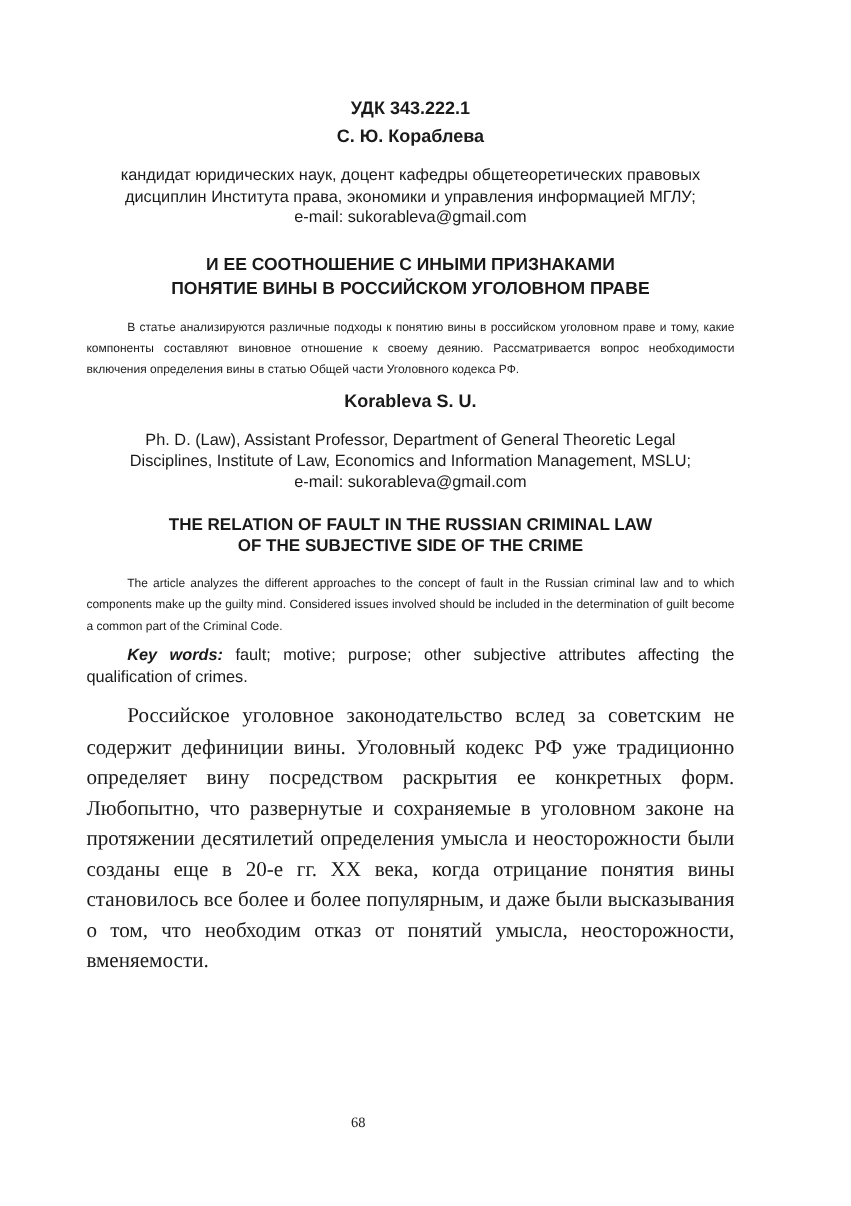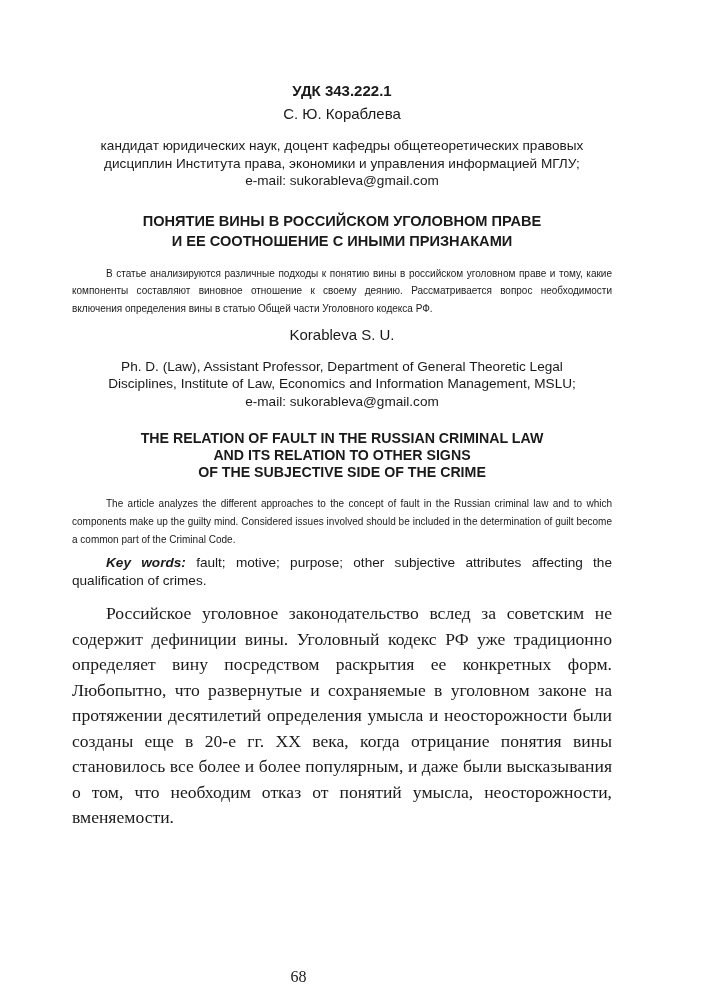--- a/index.html
+++ b/index.html
@@ -1,60 +1,59 @@
 <!DOCTYPE html>
 <html><head>
   <meta charset="utf-8">
   <style>
     html, body { margin: 0; padding: 0; background: #ffffff; }
     body { width: 709px; height: 1005px; position: relative; overflow: hidden; color: #1a1a1a; }
     .page { position: absolute; left: 72px; top: 82px; width: 540px; }
     .sans { font-family: "Liberation Sans", sans-serif; text-align: center; }
     .serif { font-family: "Liberation Serif", serif; }
     .udk { font-size: 15px; font-weight: bold; line-height: 18px; margin: 0 0 5px 0; }
-    .author { font-size: 15px; font-weight: normal; line-height: 18px; margin: 0 0 3px 0; }
+    .author { font-size: 15px; font-weight: bold; line-height: 18px; margin: 0 0 3px 0; }
     .affil { font-size: 13.6px; line-height: 17.6px; margin: 14px; }
     .title { font-size: 14.6px; font-weight: bold; text-align: center; line-height: 20px; margin: 21px 0 14px 0; }
     .title div { white-space: nowrap; }
     .abstract { font-size: 10px; line-height: 17.6px; text-align: justify; margin: 0; text-indent: 34px; }
     .kw { font-size: 13.6px; line-height: 17.6px; text-align: justify; margin: 6px 0 0 0; text-indent: 34px; }
     .kw b { font-style: italic; }
     .en-author { margin-top: 8px; }
     .en-title { font-size: 14.2px; line-height: 17px; margin: 20px 0 14px 0; }
     .body-text { font-size: 17.6px; line-height: 25.5px; text-align: justify; margin: 12px 0 0 0; text-indent: 34px; }
-    .page-num { position: absolute; left: 0; width: 597px; top: 928px; text-align: center; font-size: 16px; margin-top: 40px; }
+    .page-num { position: absolute; left: 0; width: 597px; top: 928px; text-align: center; font-size: 12px; }
   </style>
 </head>
 <body>
 
 <div class="page">
   <div class="udk sans">УДК 343.222.1</div>
 
   <div class="author sans">С. Ю. Кораблева</div>
   <p class="affil sans">
     <span>кандидат юридических наук, доцент кафедры общетеоретических правовых дисциплин Института права, экономики и управления информацией МГЛУ;</span><br>
     <span>e-mail: sukorableva@gmail.com</span>
   </p>
 
   <div class="title sans">
+    <div>И ЕЕ СООТНОШЕНИЕ С ИНЫМИ ПРИЗНАКАМИ</div>
     <div>ПОНЯТИЕ ВИНЫ В РОССИЙСКОМ УГОЛОВНОМ ПРАВЕ</div>
-    <div>И ЕЕ СООТНОШЕНИЕ С ИНЫМИ ПРИЗНАКАМИ</div>
   </div>
 
   <p class="abstract sans">В статье анализируются различные подходы к понятию вины в российском уголовном праве и тому, какие компоненты составляют виновное отношение к своему деянию. Рассматривается вопрос необходимости включения определения вины в статью Общей части Уголовного кодекса РФ.</p>
 
   <div class="author sans en-author">Korableva S. U.</div>
   <p class="affil sans">
     <span>Ph. D. (Law), Assistant Professor, Department of General Theoretic Legal Disciplines, Institute of Law, Economics and Information Management, MSLU;</span><br>
     <span>e-mail: sukorableva@gmail.com</span>
   </p>
 
   <div class="title en-title sans">
     <div>THE RELATION OF FAULT IN THE RUSSIAN CRIMINAL LAW</div>
-    <div>AND ITS RELATION TO OTHER SIGNS</div>
     <div>OF THE SUBJECTIVE SIDE OF THE CRIME</div>
   </div>
 
   <p class="abstract sans">The article analyzes the different approaches to the concept of fault in the Russian criminal law and to which components make up the guilty mind. Considered issues involved should be included in the determination of guilt become a common part of the Criminal Code.</p>
   <p class="kw sans"><b>Key words:</b><span> fault; motive; purpose; other subjective attributes affecting the qualification of crimes.</span></p>
 
   <p class="body-text serif">Российское уголовное законодательство вслед за советским не содержит дефиниции вины. Уголовный кодекс РФ уже традиционно определяет вину посредством раскрытия ее конкретных форм. Любопытно, что развернутые и сохраняемые в уголовном законе на протяжении десятилетий определения умысла и неосторожности были созданы еще в 20-е гг. XX века, когда отрицание понятия вины становилось все более и более популярным, и даже были высказывания о том, что необходим отказ от понятий умысла, неосторожности, вменяемости.</p>
 </div>
 
 <div class="page-num serif">68</div>

